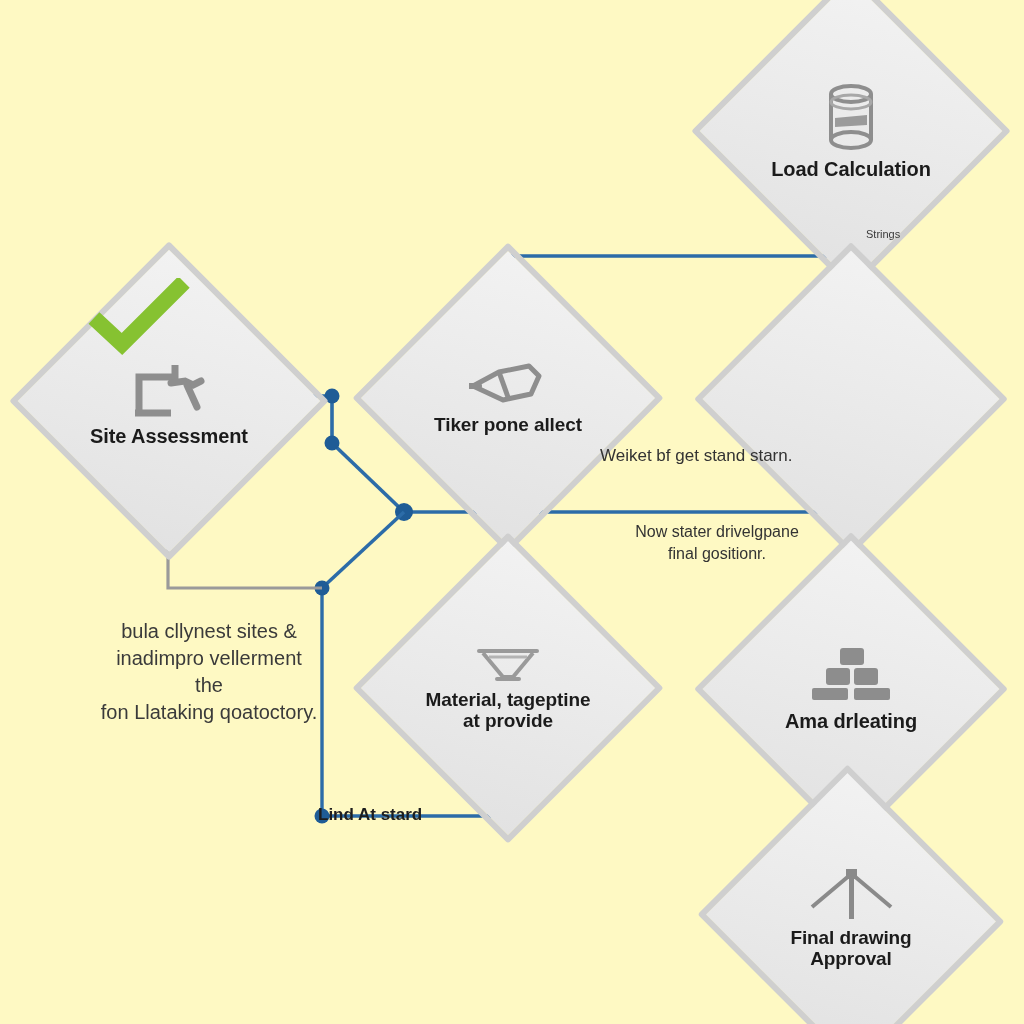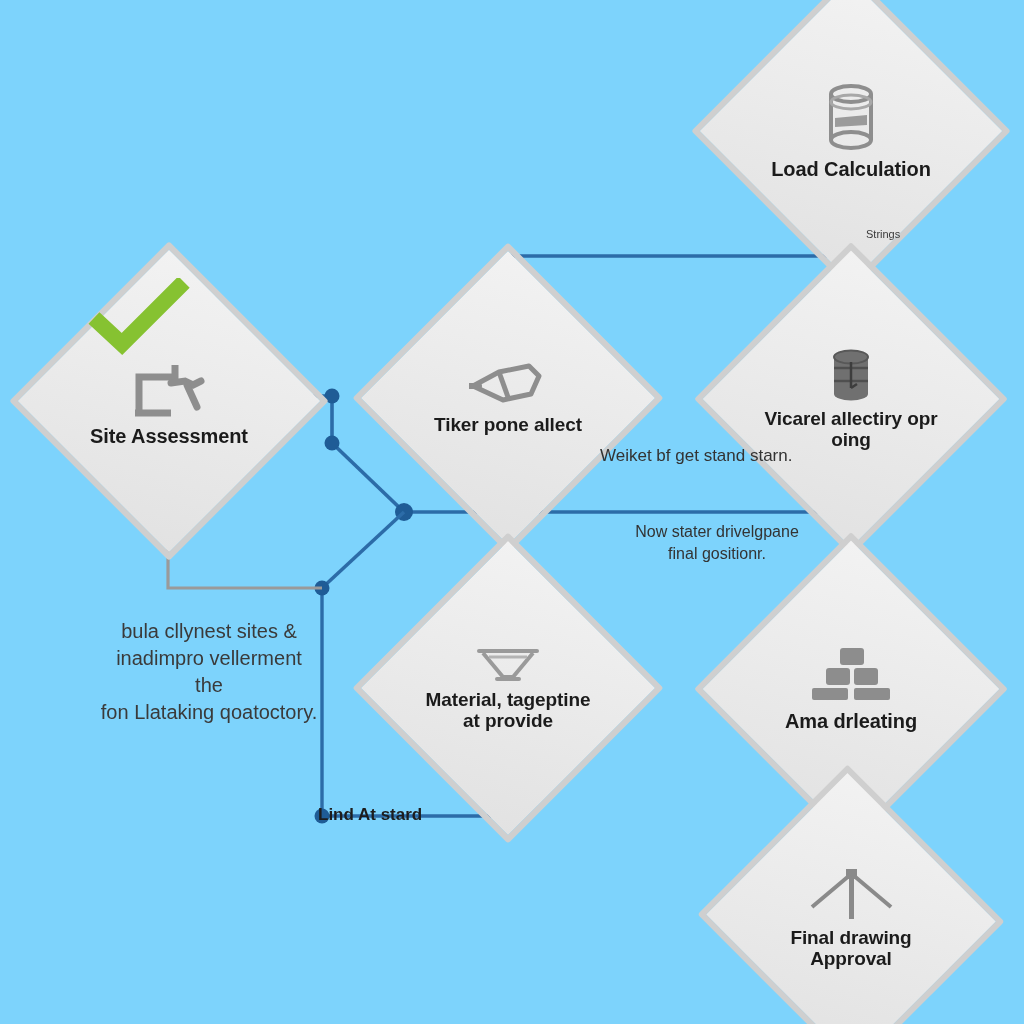--- a/index.html
+++ b/index.html
@@ -8,21 +8,21 @@
     background: #ffffff;
   }
   body {
     font-family: "Liberation Sans", sans-serif;
     -webkit-font-smoothing: antialiased;
   }
   #canvas {
     position: relative;
     width: 1024px;
     height: 1024px;
-    background: #7dd3fc;
+    background: #fef9c3;
     overflow: hidden;
   }
 
   
   #wires {
     position: absolute;
     left: 0; top: 0;
     width: 1024px; height: 1024px;
     pointer-events: none;
   }
@@ -215,34 +215,20 @@
           <path d="M 0 26 L 10 26" fill="none" stroke="#8e8e8e" stroke-width="6" stroke-linecap="round"></path>
         </svg>
       </span>
       <span class="label">Tiker pone
 allect</span>
     </div>
   </div>
 
   <div class="node n-vicar">
     <div class="dia"></div>
-    <div class="inner">
-      <span class="glyph">
-        <svg width="48" height="56" viewBox="0 0 48 56">
-          <ellipse cx="24" cy="9" rx="17" ry="6.5" fill="#707070"></ellipse>
-          <path d="M 7 9 L 7 46 A 17 6.5 0 0 0 41 46 L 41 9 z" fill="#707070"></path>
-          <ellipse cx="24" cy="9" rx="17" ry="6.5" fill="none" stroke="#585858" stroke-width="2"></ellipse>
-          <path d="M 7 20 L 41 20" stroke="#4f4f4f" stroke-width="2.5" fill="none"></path>
-          <path d="M 7 33 L 41 33" stroke="#4f4f4f" stroke-width="2.5" fill="none"></path>
-          <path d="M 24 14 L 24 40 M 24 40 L 30 36" stroke="#3d3d3d" stroke-width="2.5" fill="none"></path>
-        </svg>
-      </span>
-      <span class="label">Vicarel allectiry
-opr oing</span>
-    </div>
   </div>
 
   <div class="node n-mat">
     <div class="dia"></div>
     <div class="inner">
       <span class="glyph">
         <svg width="70" height="40" viewBox="0 0 70 40">
           <path d="M 6 6 L 64 6" fill="none" stroke="#9a9a9a" stroke-width="4" stroke-linecap="round"></path>
           <path d="M 10 8 L 30 32 L 40 32 L 60 8" fill="none" stroke="#9a9a9a" stroke-width="4" stroke-linejoin="round"></path>
           <path d="M 24 34 L 46 34" fill="none" stroke="#9a9a9a" stroke-width="4" stroke-linecap="round"></path>

